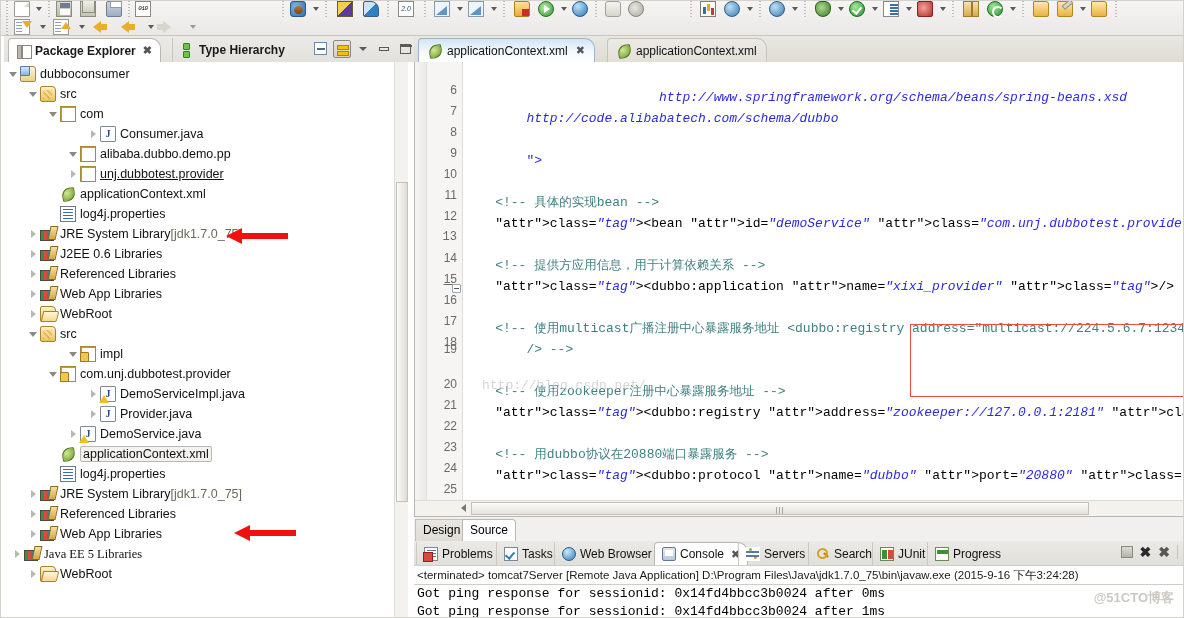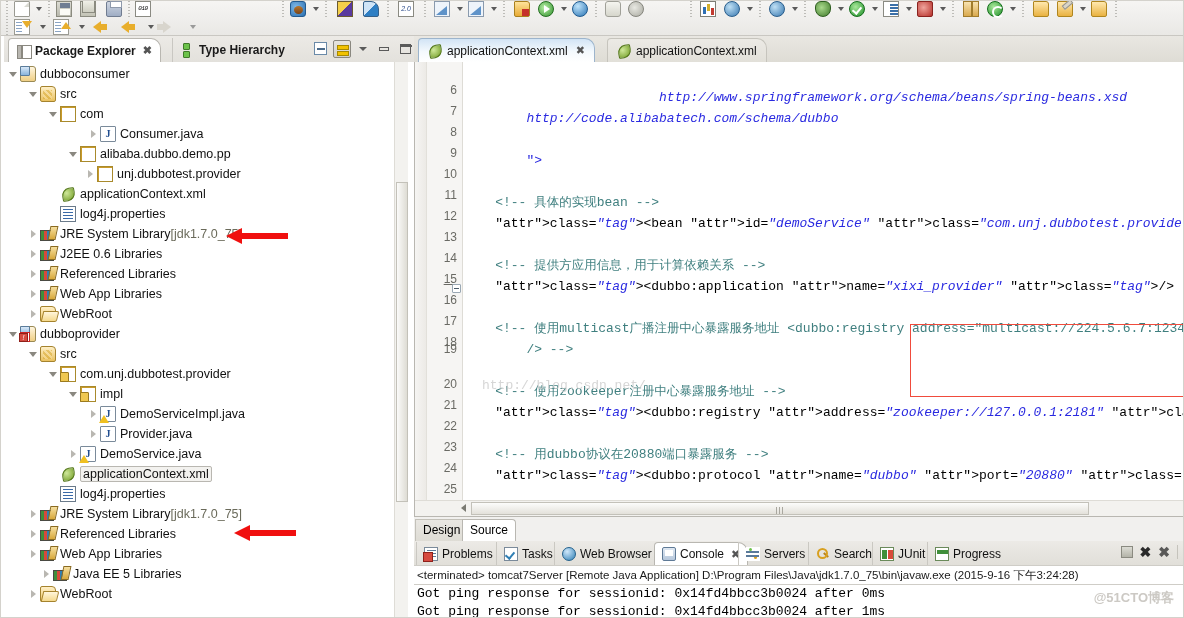--- a/index.html
+++ b/index.html
@@ -500,21 +500,21 @@
         <div class="trow" style="padding-left: 88px;">
           <span class="twist closed"></span>
           <span class="ticon i-java"></span>
           <span class="tlabel">Consumer.java</span>
         </div>
         <div class="trow" style="padding-left: 68px;">
           <span class="twist open"></span>
           <span class="ticon i-pkg"></span>
           <span class="tlabel">alibaba.dubbo.demo.pp</span>
         </div>
-        <div class="trow" style="padding-left: 85px;">
+        <div class="trow" style="padding-left: 68px; text-decoration: underline;">
           <span class="twist closed"></span>
           <span class="ticon i-pkg"></span>
           <span class="tlabel">unj.dubbotest.provider</span>
         </div>
         <div class="trow" style="padding-left: 48px;">
           <span class="twist "></span>
           <span class="ticon i-xml"></span>
           <span class="tlabel">applicationContext.xml</span>
         </div>
         <div class="trow" style="padding-left: 48px;">
@@ -541,42 +541,35 @@
         <div class="trow" style="padding-left: 28px;">
           <span class="twist closed"></span>
           <span class="ticon i-lib"></span>
           <span class="tlabel">Web App Libraries</span>
         </div>
         <div class="trow" style="padding-left: 28px;">
           <span class="twist closed"></span>
           <span class="ticon i-webroot"></span>
           <span class="tlabel">WebRoot</span>
         </div>
-        <div class="trow" style="padding-left: 8px;">
-          <span class="twist open"></span>
-          <span class="ticon i-prj err">
-            <i class="errmark">!</i>
-          </span>
-          <span class="tlabel">dubboprovider</span>
-        </div>
         <div class="trow" style="padding-left: 28px;">
           <span class="twist open"></span>
           <span class="ticon i-src"></span>
           <span class="tlabel">src</span>
+        </div>
+        <div class="trow" style="padding-left: 68px;">
+          <span class="twist open"></span>
+          <span class="ticon i-pkg lock"></span>
+          <span class="tlabel">impl</span>
         </div>
         <div class="trow" style="padding-left: 48px;">
           <span class="twist open"></span>
           <span class="ticon i-pkg lock"></span>
           <span class="tlabel">com.unj.dubbotest.provider</span>
         </div>
-        <div class="trow" style="padding-left: 68px;">
-          <span class="twist open"></span>
-          <span class="ticon i-pkg lock"></span>
-          <span class="tlabel">impl</span>
-        </div>
         <div class="trow" style="padding-left: 88px;">
           <span class="twist closed"></span>
           <span class="ticon i-java warn"></span>
           <span class="tlabel">DemoServiceImpl.java</span>
         </div>
         <div class="trow" style="padding-left: 88px;">
           <span class="twist closed"></span>
           <span class="ticon i-java"></span>
           <span class="tlabel">Provider.java</span>
         </div>
@@ -604,21 +597,21 @@
         <div class="trow" style="padding-left: 28px;">
           <span class="twist closed"></span>
           <span class="ticon i-lib"></span>
           <span class="tlabel">Referenced Libraries</span>
         </div>
         <div class="trow" style="padding-left: 28px;">
           <span class="twist closed"></span>
           <span class="ticon i-lib"></span>
           <span class="tlabel">Web App Libraries</span>
         </div>
-        <div class="trow" style="padding-left: 41px;">
+        <div class="trow" style="padding-left: 12px; font-family: Liberation Serif, serif;">
           <span class="twist closed"></span>
           <span class="ticon i-lib"></span>
           <span class="tlabel">Java EE 5 Libraries</span>
         </div>
         <div class="trow" style="padding-left: 28px;">
           <span class="twist closed"></span>
           <span class="ticon i-webroot"></span>
           <span class="tlabel">WebRoot</span>
         </div>
       </div>
@@ -655,21 +648,21 @@
         <div class="marker" style="top:441px"></div>
       </div>
       <div class="linenos" id="linenos">
           <div class="lineno" style="top: 18px;">6</div>
           <div class="lineno" style="top: 39px;">7</div>
           <div class="lineno" style="top: 60px;">8</div>
           <div class="lineno" style="top: 81px;">9</div>
           <div class="lineno" style="top: 102px;">10</div>
           <div class="lineno" style="top: 123px;">11</div>
           <div class="lineno" style="top: 144px;">12</div>
-          <div class="lineno" style="top: 165px;">13</div>
+          <div class="lineno" style="top: 165px; font-family: Liberation Mono, monospace;">13</div>
           <div class="lineno" style="top: 186px;">14</div>
           <div class="lineno" style="top: 207px; text-decoration: underline;">15</div>
           <div class="lineno" style="top: 228px;">16</div>
           <div class="lineno" style="top: 249px;">17</div>
           <div class="lineno" style="top: 270px;">18</div>
           <div class="lineno" style="top: 277px;">19</div>
           <div class="lineno" style="top: 312px;">20</div>
           <div class="lineno" style="top: 333px;">21</div>
           <div class="lineno" style="top: 354px;">22</div>
           <div class="lineno" style="top: 375px;">23</div>

